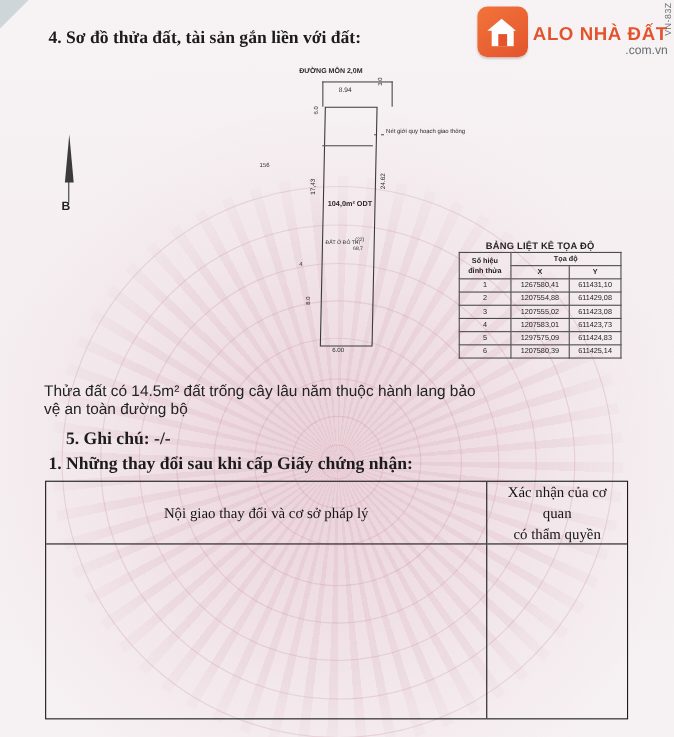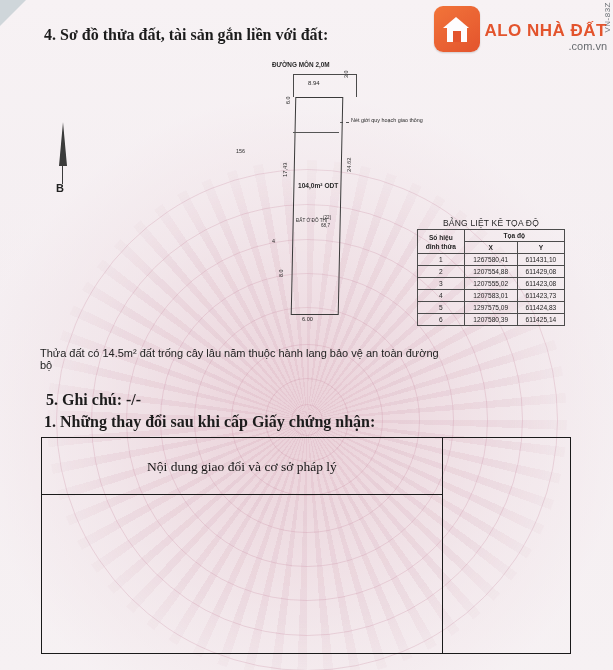--- a/index.html
+++ b/index.html
@@ -66,21 +66,21 @@
   
   #vcode{
     position:absolute;right:1px;top:2px;
     font-family:"Liberation Sans",sans-serif;font-size:8px;color:#6b7075;
     writing-mode:vertical-rl;transform:rotate(180deg);
     letter-spacing:.5px;
   }
   
   .line{position:absolute;font-size:16px;color:#1c1c1c;font-weight:bold;font-family:"Liberation Serif",serif;}
   #sec4{left:44px;top:26px;}
-  #sec5{left:46px;top:391px;}
+  #sec5{left:60px;top:391px;}
   #sec6{left:44px;top:413px;}
   
   #draw{position:absolute;left:40px;top:52px;width:530px;height:320px;}
   .dtxt{position:absolute;font-family:"Liberation Sans",sans-serif;color:#2a2a2a;}
   
   #compass{position:absolute;left:8px;top:70px;width:26px;height:100px;}
   #compass .needle{
     position:absolute;left:11px;top:0;width:0;height:0;
     border-left:4px solid transparent;border-right:4px solid transparent;border-bottom:44px solid #3b3b3b;
   }
@@ -97,28 +97,28 @@
     position:absolute;left:253px;top:22px;width:62px;height:22px;
     border-top:1px solid #4a4a4a;border-left:1px solid #4a4a4a;border-right:1px solid #4a4a4a;
   }
   .hline{position:absolute;background:#555;height:1px;}
   
   #coordtbl{
     position:absolute;left:377px;top:166px;width:148px;
     font-family:"Liberation Sans",sans-serif;font-size:6.6px;color:#1f1f1f;
   }
   #coordtbl .cap{
-    text-align:center;font-weight:normal;font-size:8.5px;margin-bottom:1px;letter-spacing:.2px;
+    text-align:center;font-weight:bold;font-size:8.5px;margin-bottom:1px;letter-spacing:.2px;
   }
   #coordtbl table{border-collapse:collapse;width:100%;}
   #coordtbl th,#coordtbl td{border:.8px solid #4c4c4c;text-align:center;padding:1px 0;line-height:9px;}
   #coordtbl th{font-weight:bold;}
   .note{
     position:absolute;left:40px;top:347px;width:400px;
-    font-family:"Liberation Sans",sans-serif;font-size:11px;color:#222;
+    font-family:"Liberation Sans",sans-serif;font-size:14px;color:#222;
   }
   
   #btable{
     position:absolute;left:41px;top:437px;width:528px;height:215px;
     border:1.1px solid #1a1a1a;
     display:flex;
   }
   #btable .cL{flex:0 0 400px;border-right:1.1px solid #1a1a1a;position:relative;}
   #btable .cR{flex:1;position:relative;}
   #btable .hd{
@@ -243,17 +243,25 @@
             </tr>
           </tbody>
       </table>
     </div>
   </div>
 
   <div class="note">Thửa đất có 14.5m² đất trống cây lâu năm thuộc hành lang bảo vệ an toàn đường bộ</div>
 
   <div id="btable">
     <div class="cL">
-      <div class="hd">Nội dung giao đổi và cơ sở pháp lý</div>
+      <div class="hd">Nội giao thay đổi và cơ sở pháp lý</div>
+    </div>
+    <div class="cR">
+      <div class="hd">
+        <span>
+          <span>Xác nhận của cơ quan</span><br>
+          <span>có thẩm quyền</span>
+        </span>
+      </div>
     </div>
   </div>
 
 </div>
 
 </body></html>

